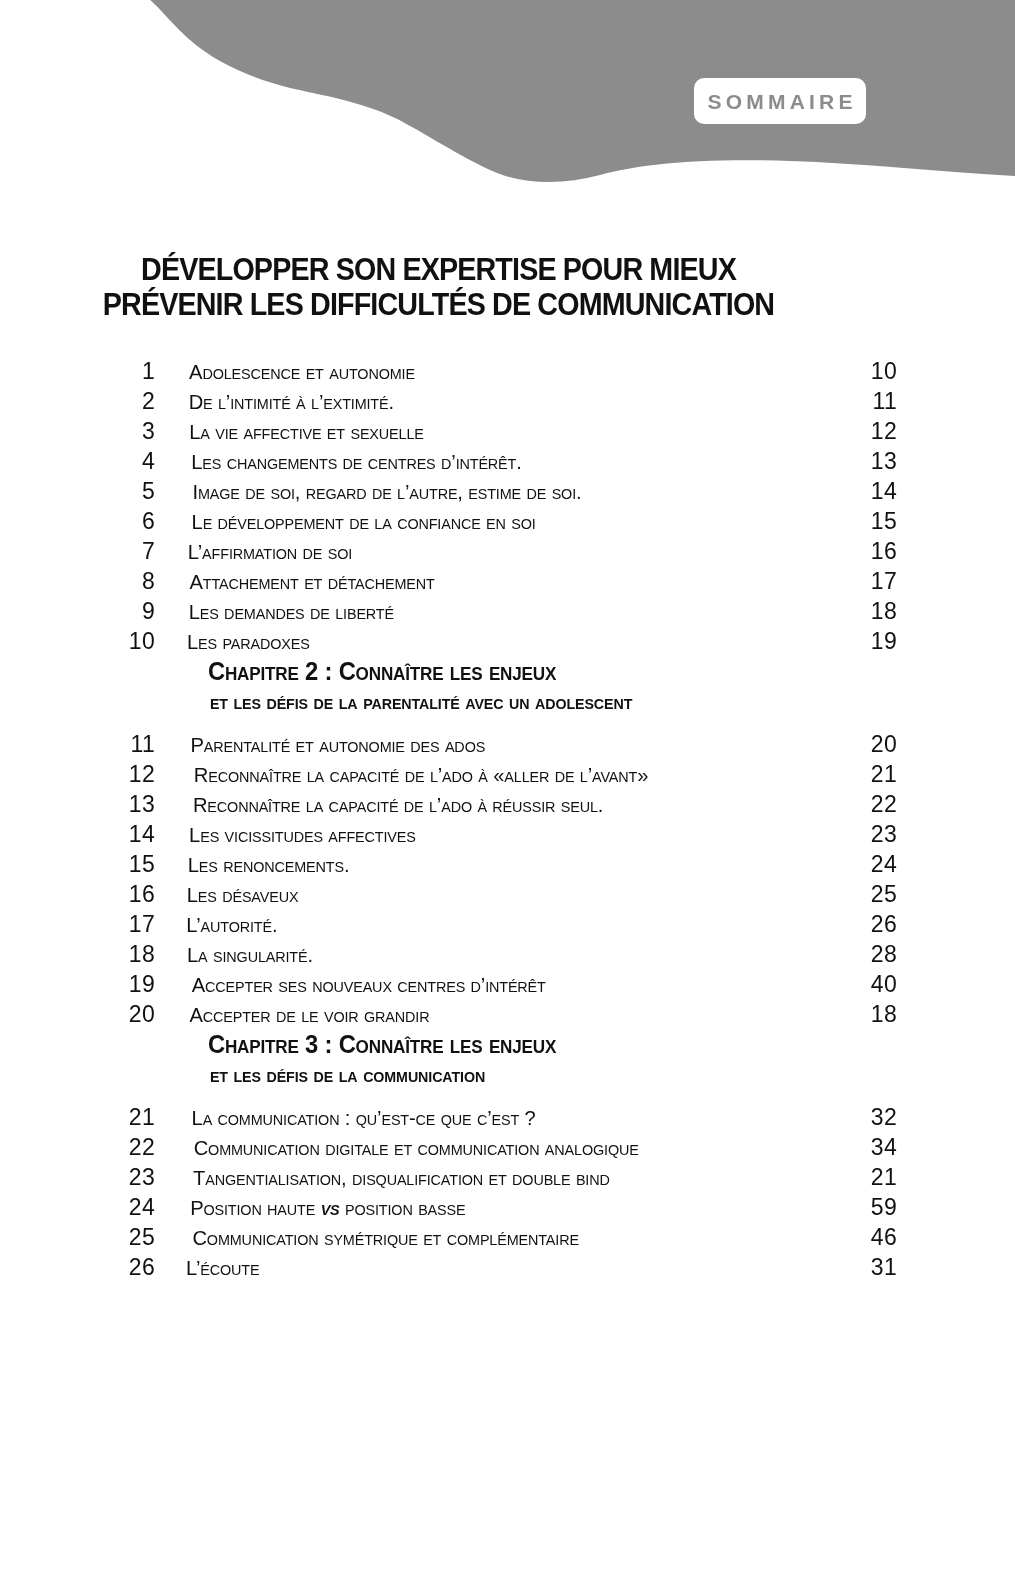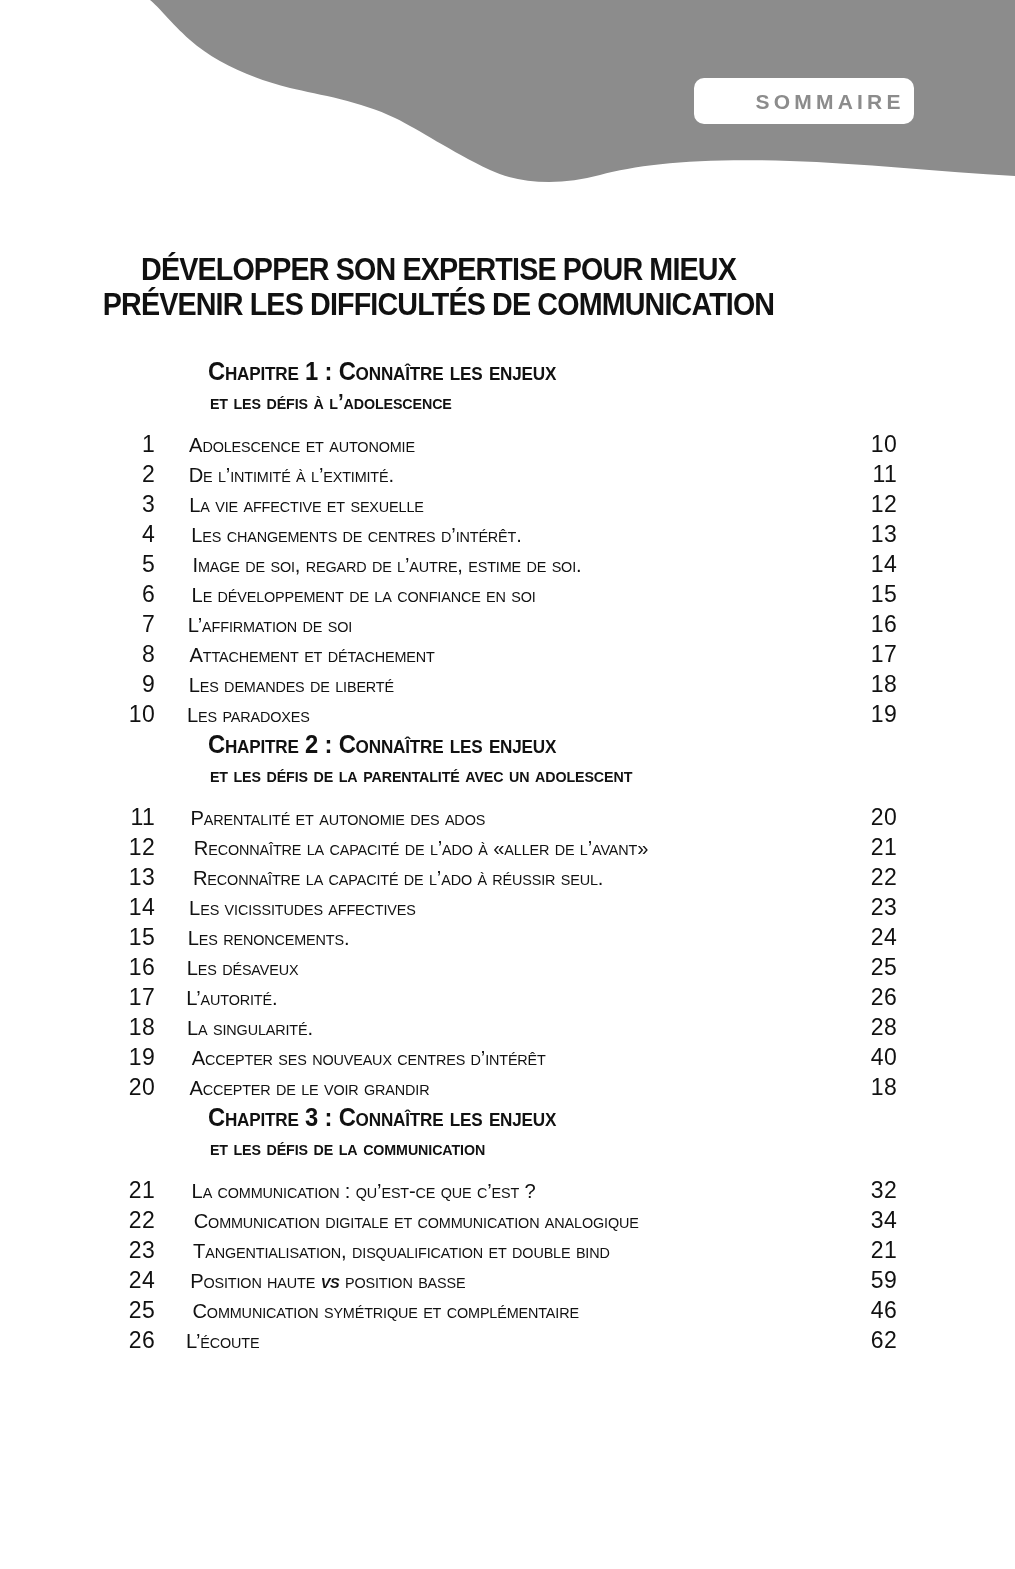--- a/index.html
+++ b/index.html
@@ -31,21 +31,20 @@
     position: absolute;
     top: 78px;
     left: 694px;
     width: 172px;
     height: 46px;
     background: #ffffff;
     border-radius: 10px;
     display: flex;
     align-items: center;
     justify-content: center;
-    padding-left: 48px;
   }
   .sommaire-badge .label {
     font-family: "Liberation Sans", sans-serif;
     font-weight: bold;
     font-size: 21px;
     letter-spacing: 4.2px;
     color: #8c8c8c;
     text-indent: 4.2px;
     line-height: 1;
   }
@@ -196,24 +195,20 @@
   <span class="label">SOMMAIRE</span>
 </div>
 
 <div class="doc-title">
   <span class="line">DÉVELOPPER SON EXPERTISE POUR MIEUX</span>
   <span class="line">PRÉVENIR LES DIFFICULTÉS DE COMMUNICATION</span>
 </div>
 
 <div class="toc" id="toc-root">
     <div class="chapter">
-      <div class="chapter-heading">
-        <span class="ch-line ch-line-1">Chapitre 1 : Connaître les enjeux</span>
-        <span class="ch-line ch-line-2">et les défis à l’adolescence</span>
-      </div>
       <div class="entries">
         <div class="entry">
           <span class="num">1</span>
           <span class="title">Adolescence et autonomie</span>
           <span class="leader"></span>
           <span class="page">10</span>
         </div>
         <div class="entry">
           <span class="num">2</span>
           <span class="title">De l’intimité à l’extimité.</span>
@@ -371,17 +366,17 @@
         <div class="entry">
           <span class="num">25</span>
           <span class="title">Communication symétrique et complémentaire</span>
           <span class="leader"></span>
           <span class="page">46</span>
         </div>
         <div class="entry">
           <span class="num">26</span>
           <span class="title">L’écoute</span>
           <span class="leader"></span>
-          <span class="page">62</span>
+          <span class="page">31</span>
         </div>
       </div>
     </div>
   </div>
 
 </body></html>

